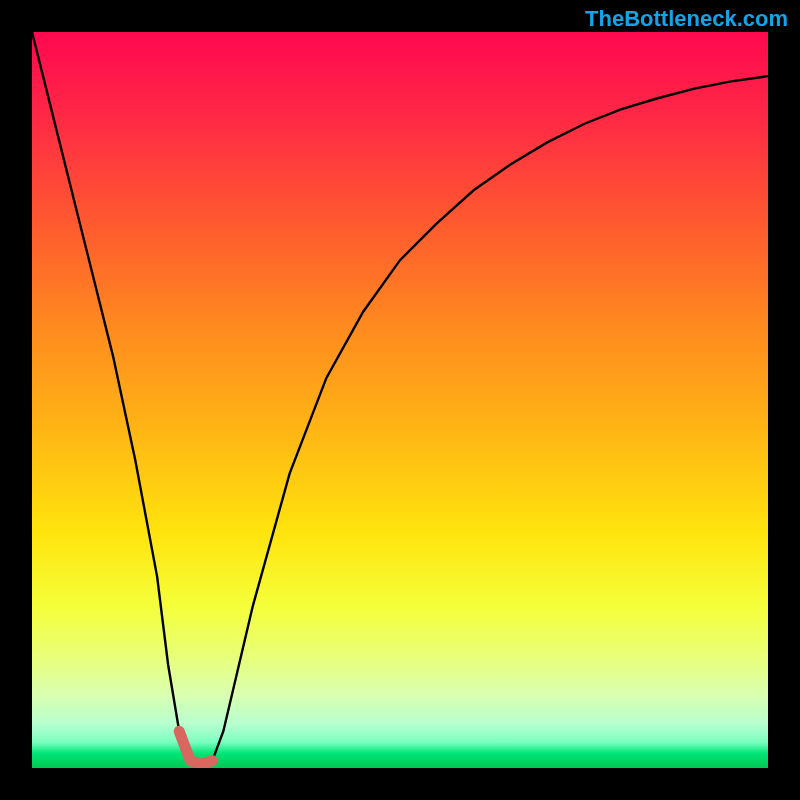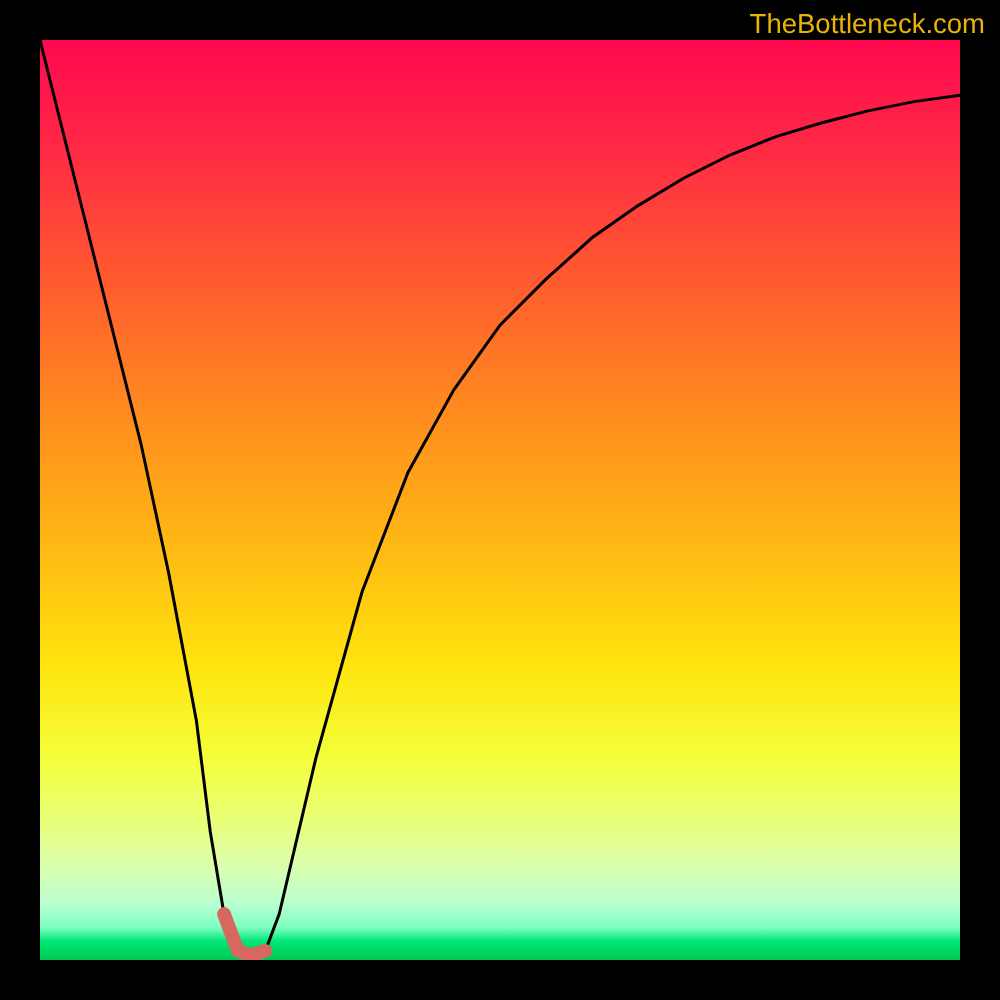--- a/index.html
+++ b/index.html
@@ -36,23 +36,23 @@
       #b8ffd0 94%,
       #7affc0 96.5%,
       #00e676 98%,
       #00c853 100%
     );
   }
   .attribution {
     position: absolute;
     top: 6px;
     right: 12px;
-    color: #eab308;
+    color: #0ea5e9;
     font-size: 22px;
-    font-weight: 400;
+    font-weight: 700;
     z-index: 3;
     text-align: right;
   }
   svg.curve {
     position: absolute;
     inset: 0;
     width: 100%;
     height: 100%;
     z-index: 2;
   }

